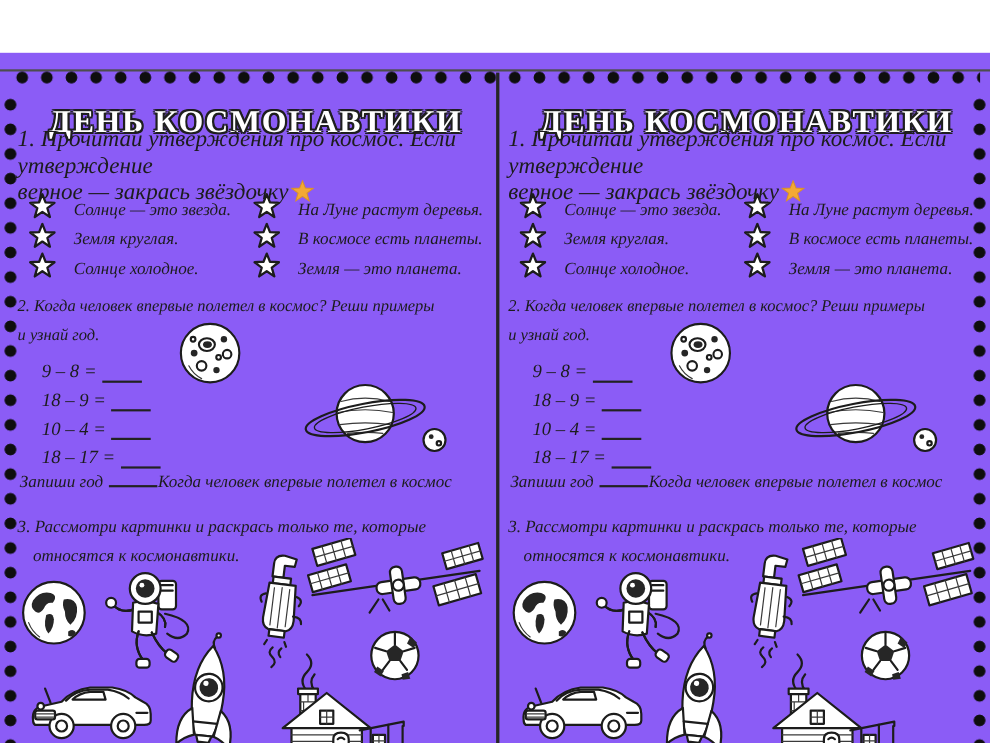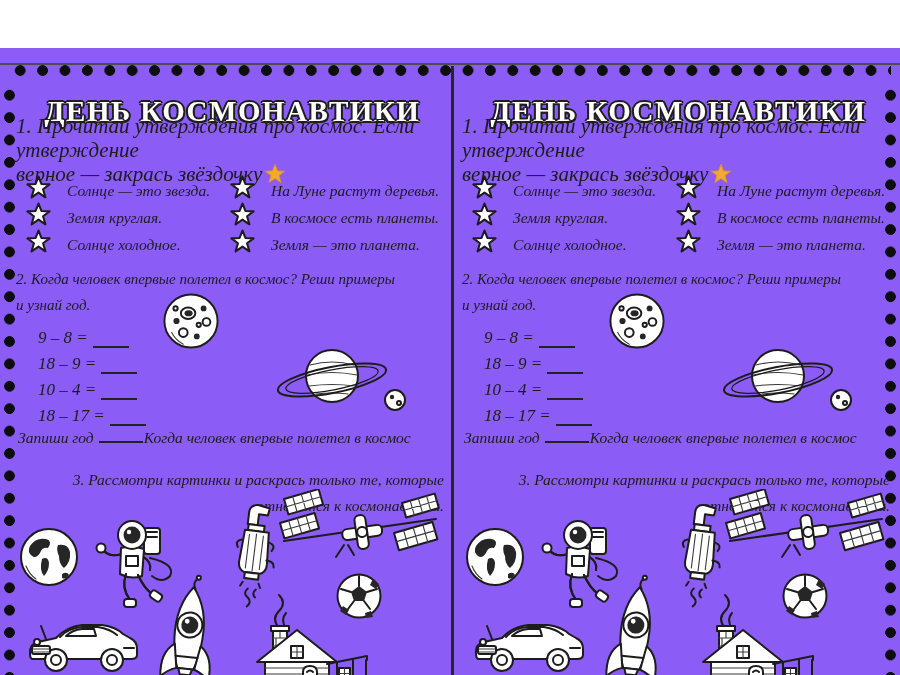--- a/index.html
+++ b/index.html
@@ -32,21 +32,21 @@
   .checklist{position:absolute;top:97px;left:12px;display:grid;
     grid-template-columns:198px 215px;grid-template-rows:repeat(3,27px);
     grid-auto-flow:column;column-gap:6px;}
   .statement{display:flex;align-items:flex-end;gap:16px;font-size:15.5px;white-space:nowrap;}
   .task2{position:absolute;top:190px;left:2px;width:428px;font-size:15px;line-height:26px;}
   .math{position:absolute;top:246px;left:24px;font-size:17px;}
   .math-row{height:26px;display:flex;align-items:flex-end;}
   .blank{display:inline-block;width:36px;height:15px;border-bottom:2px solid #222;margin-left:5px;}
   .year-line{position:absolute;top:350px;left:4px;width:432px;font-size:15.5px;white-space:nowrap;}
   .year-line .blank{width:44px;margin-right:1px;}
-  .task3{position:absolute;top:391px;left:2px;width:428px;font-size:15.5px;line-height:26px;text-align:right;}
+  .task3{position:absolute;top:391px;left:2px;width:428px;font-size:15.5px;line-height:26px;}
   .task3 .l2{padding-left:14px;}
   .art{position:absolute;}
   svg .ln{fill:none;stroke:#1c1c1c;stroke-width:2;stroke-linecap:round;stroke-linejoin:round;}
   svg .fl{fill:#fff;stroke:#1c1c1c;stroke-width:2;stroke-linejoin:round;}
   svg .dk{fill:#262626;stroke:none;}
   svg .thin{fill:none;stroke:#3a3a3a;stroke-width:1.1;stroke-linecap:round;}
 </style>
 </head>
 <body>
 

